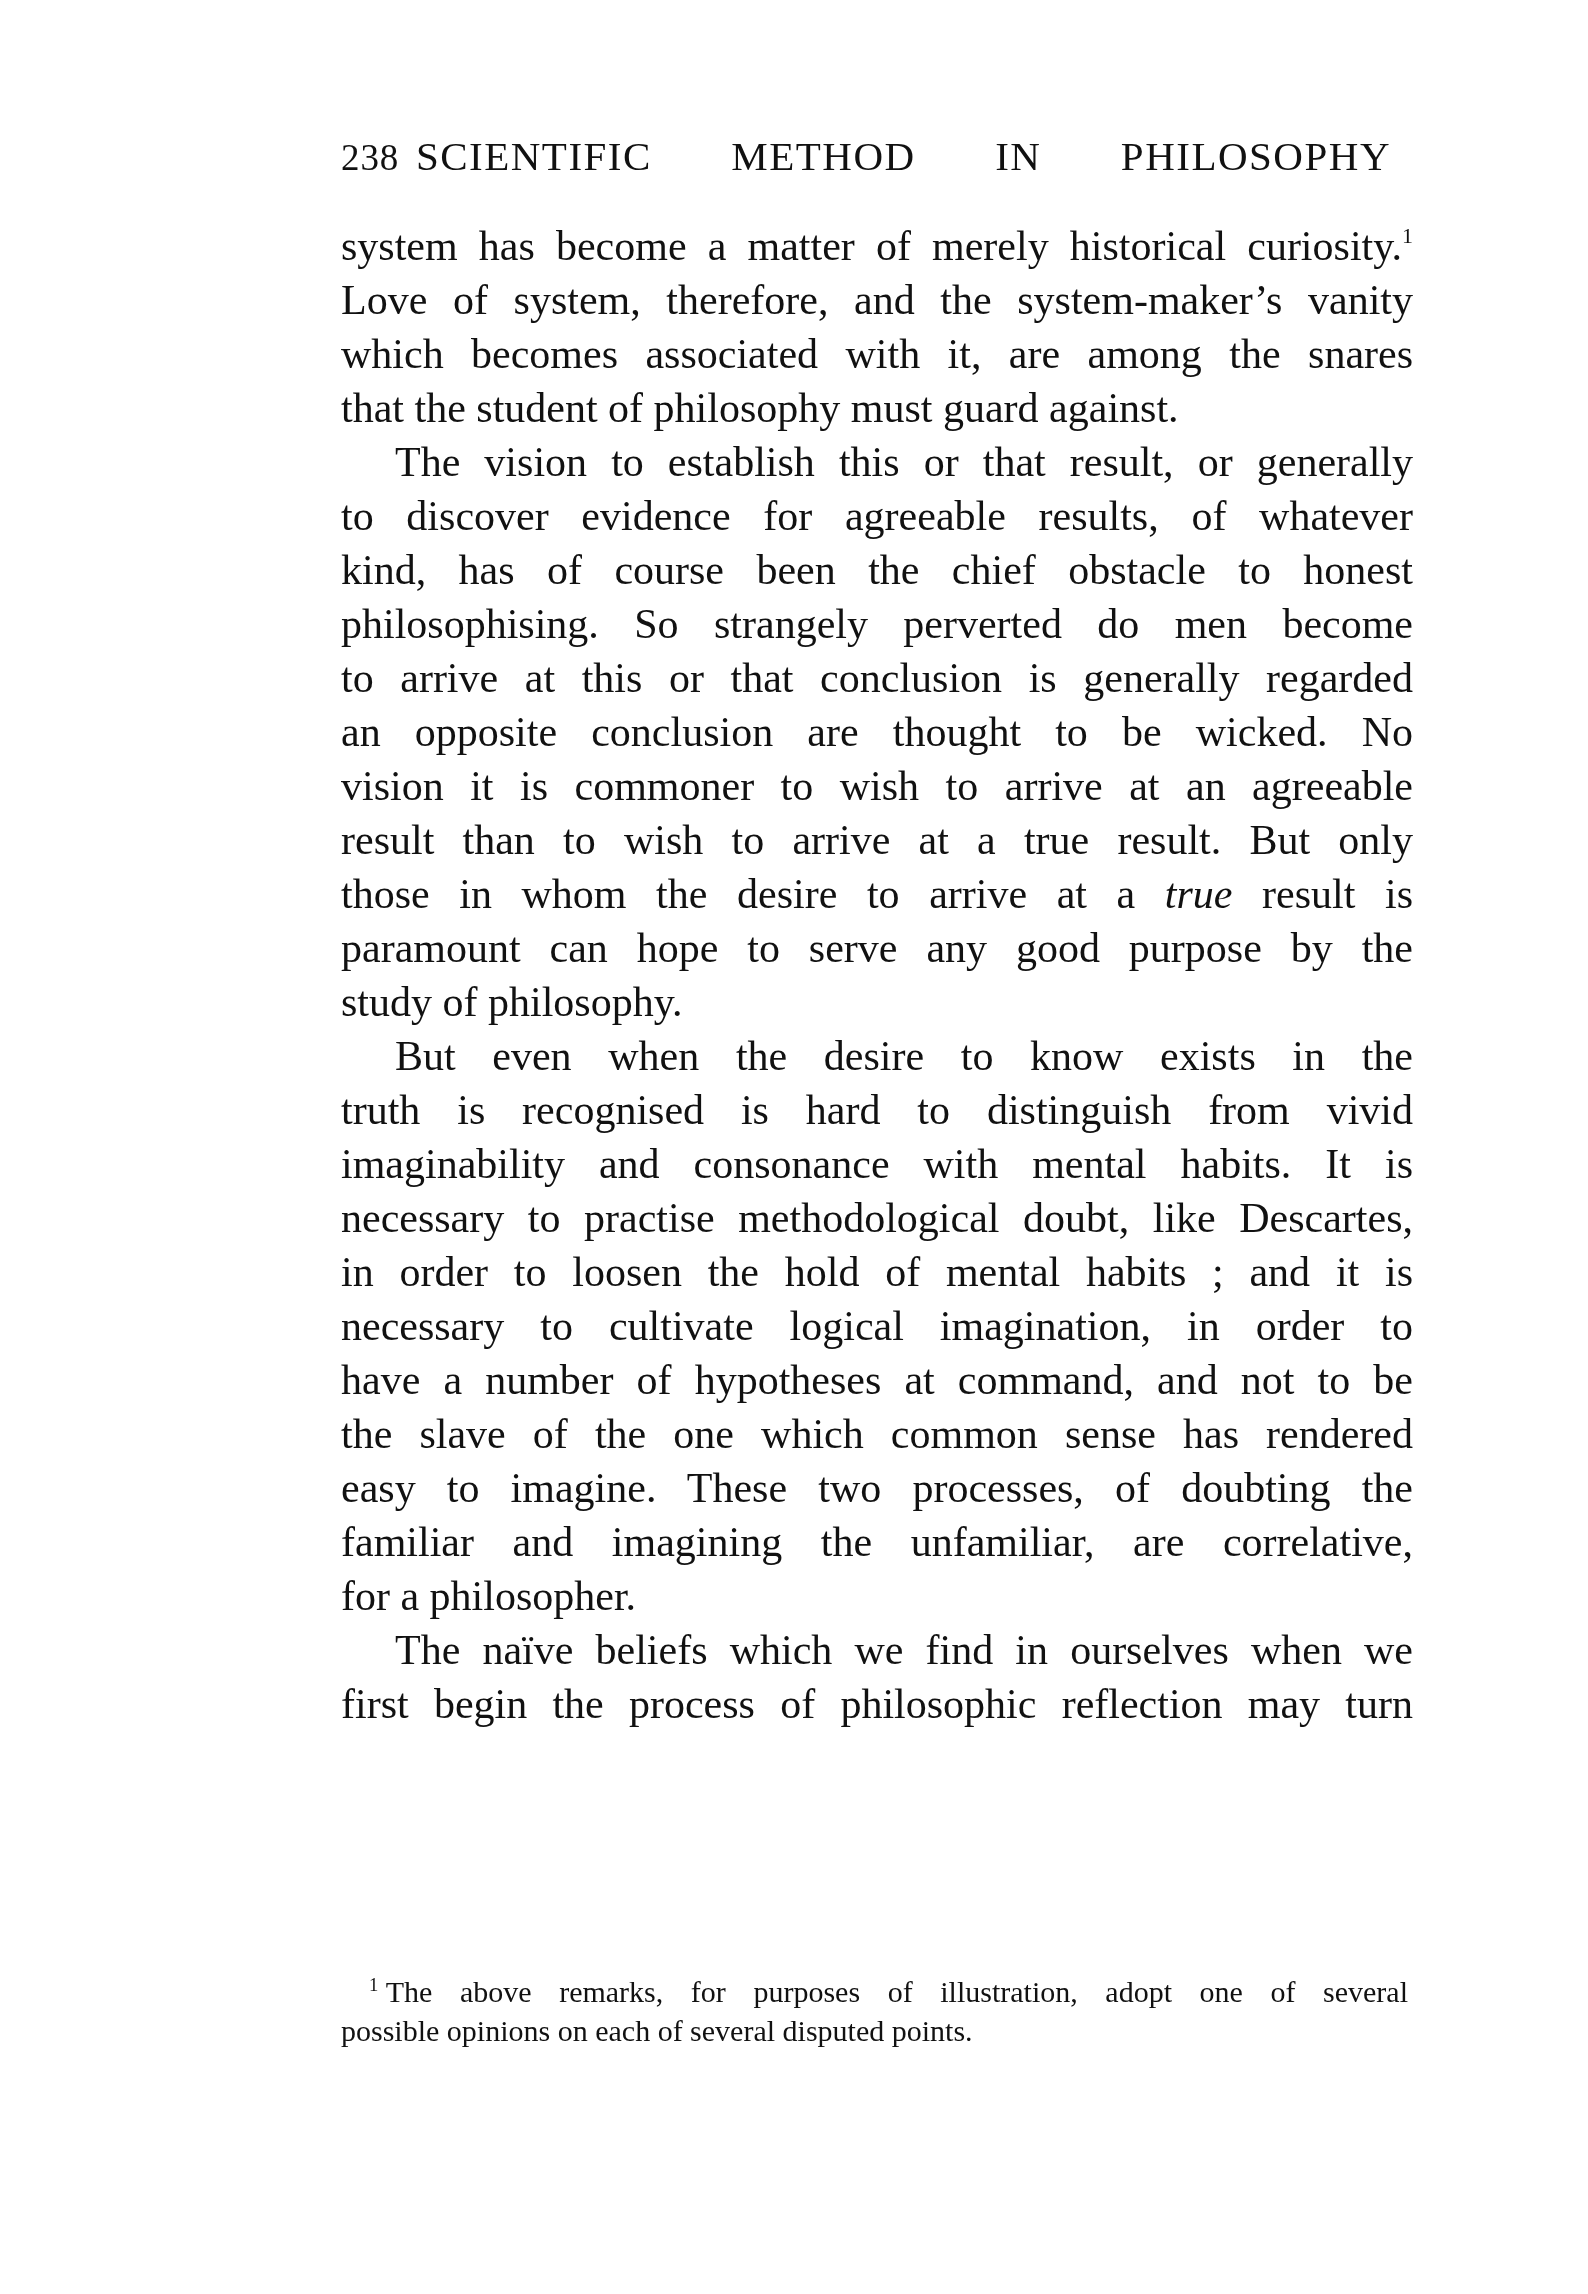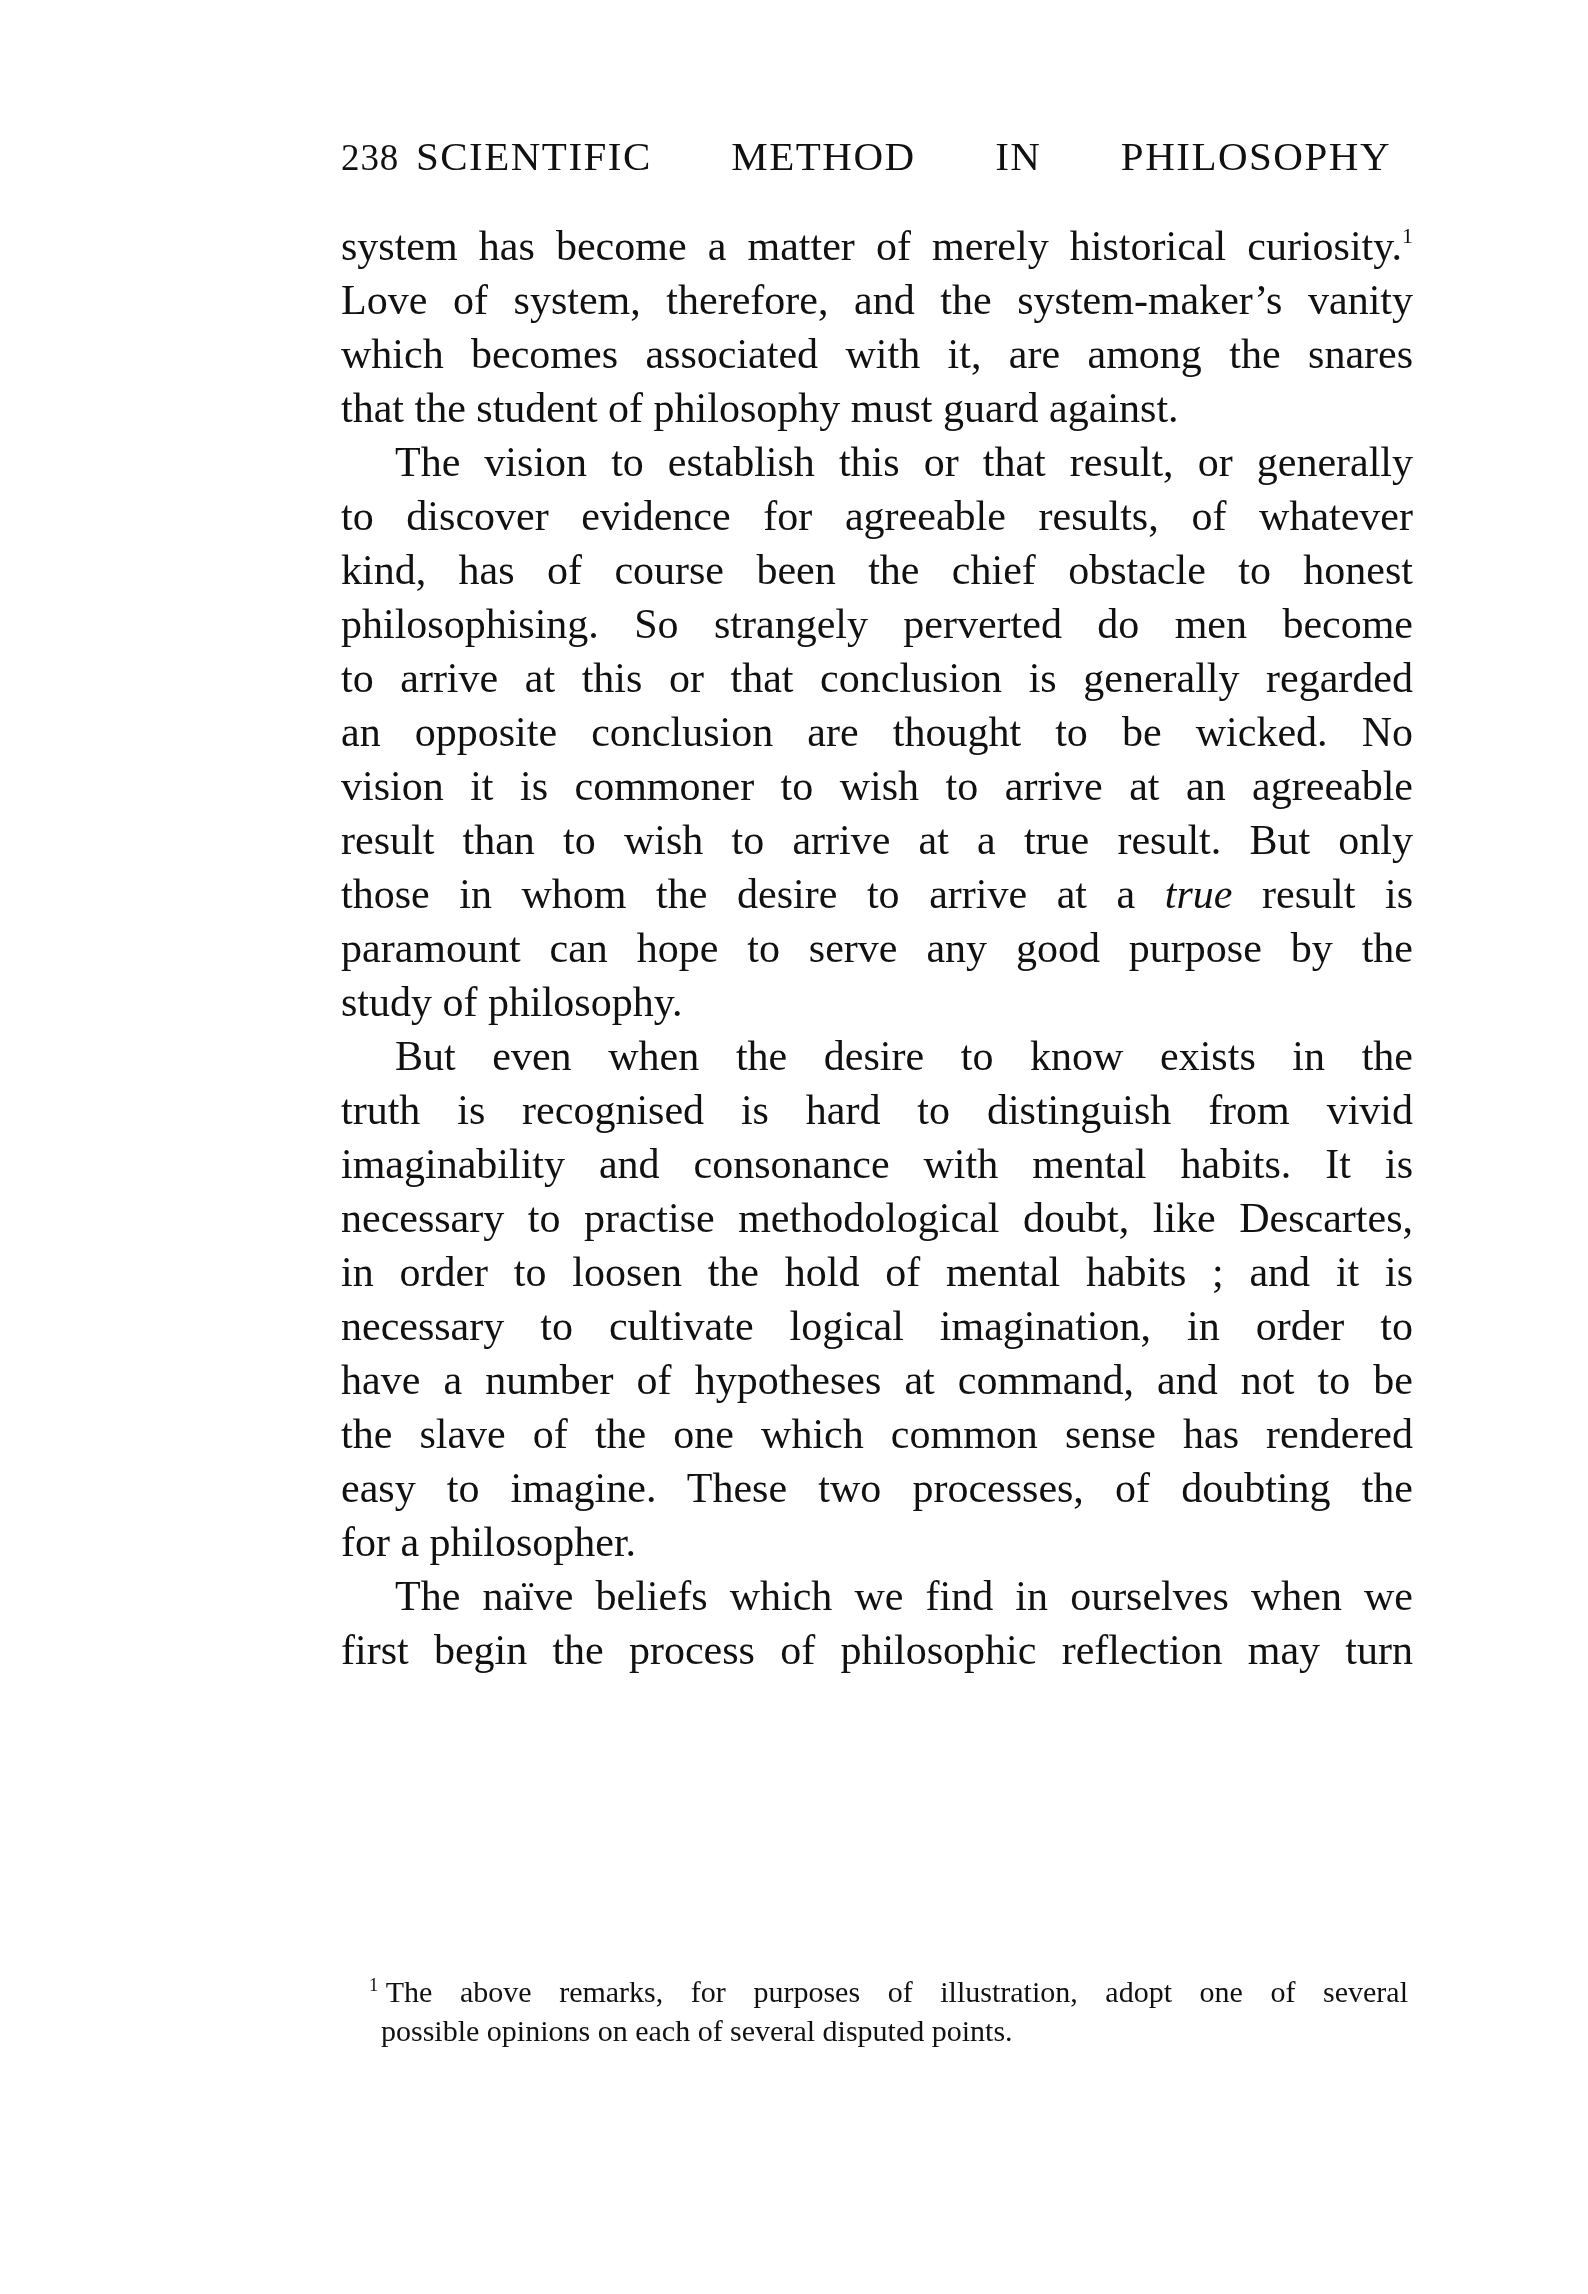--- a/index.html
+++ b/index.html
@@ -85,21 +85,20 @@
     }
     .fline {
       display: block;
       white-space: nowrap;
       height: 39px;
       text-align: justify;
       text-align-last: justify;
     }
     .fline.last {
       text-align-last: left;
-      margin-left: 40px;
     }
     .fline.indent {
       padding-left: 28px;
     }
     .fn-mark {
       font-size: 18.6px;
       vertical-align: 11px;
       line-height: 0;
       margin-right: 7.4px;
     }
@@ -140,20 +139,21 @@
     <div>
       <span class="line indent">But even when the desire to know exists in the</span>
       <span class="line">truth is recognised is hard to distinguish from vivid</span>
       <span class="line">imaginability and consonance with mental habits. It is</span>
       <span class="line">necessary to practise methodological doubt, like Descartes,</span>
       <span class="line">in order to loosen the hold of mental habits ; and it is</span>
       <span class="line">necessary to cultivate logical imagination, in order to</span>
       <span class="line">have a number of hypotheses at command, and not to be</span>
       <span class="line">the slave of the one which common sense has rendered</span>
       <span class="line">easy to imagine. These two processes, of doubting the</span>
+      <span class="line">familiar and imagining the unfamiliar, are correlative,</span>
       <span class="line last">for a philosopher.</span>
     </div>
 
     <div>
       <span class="line indent">The naïve beliefs which we find in ourselves when we</span>
       <span class="line">first begin the process of philosophic reflection may turn</span>
     </div>
   </div>
 
   <div class="footnotes">

